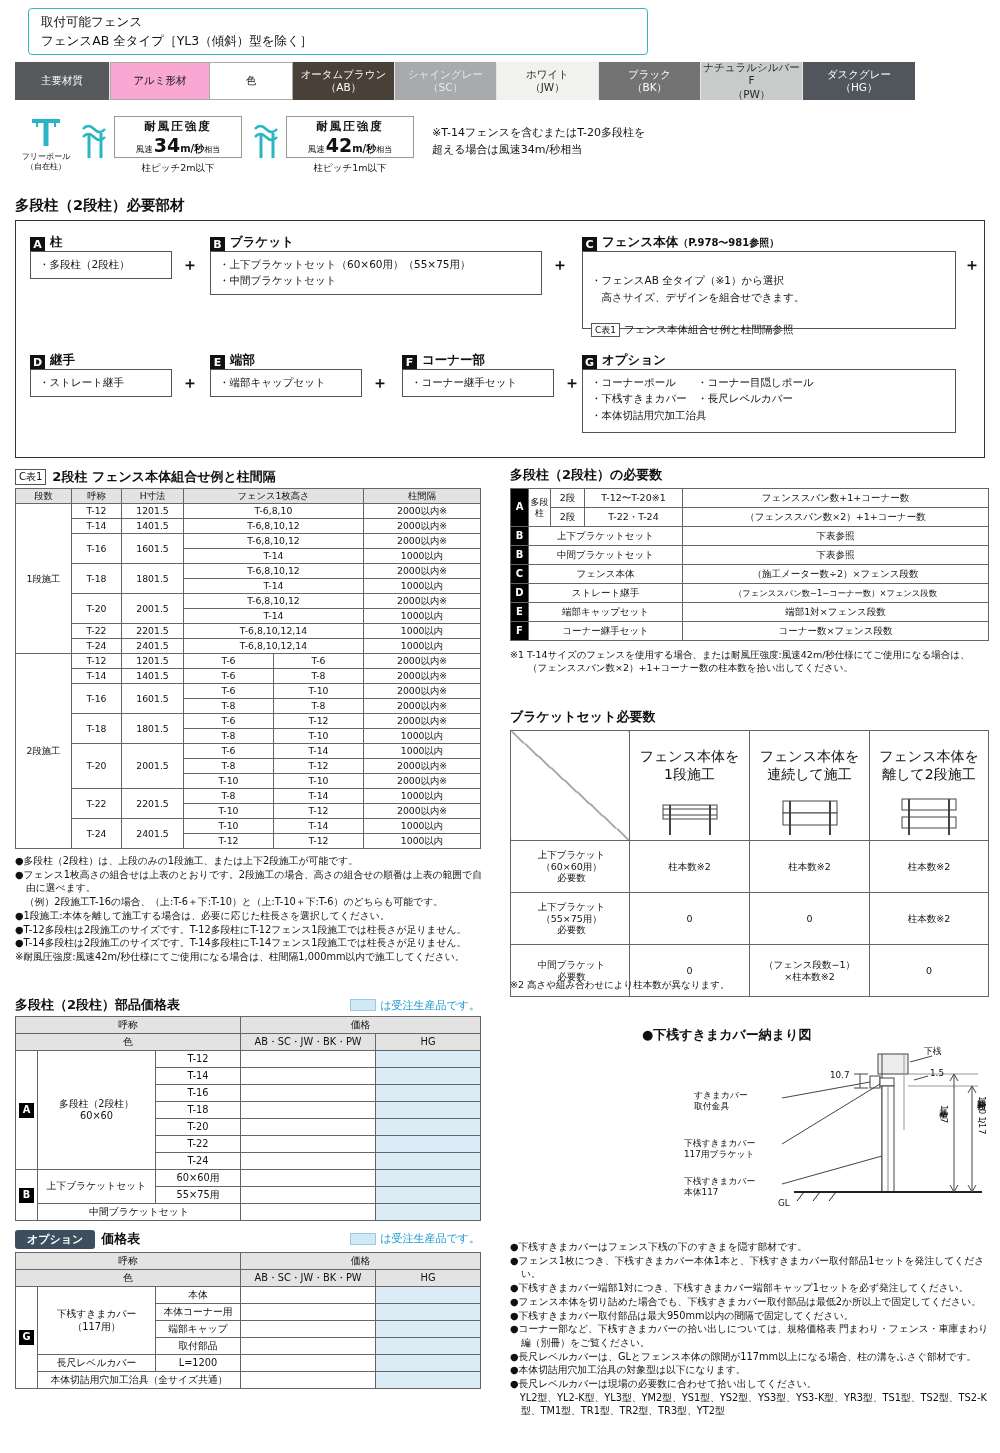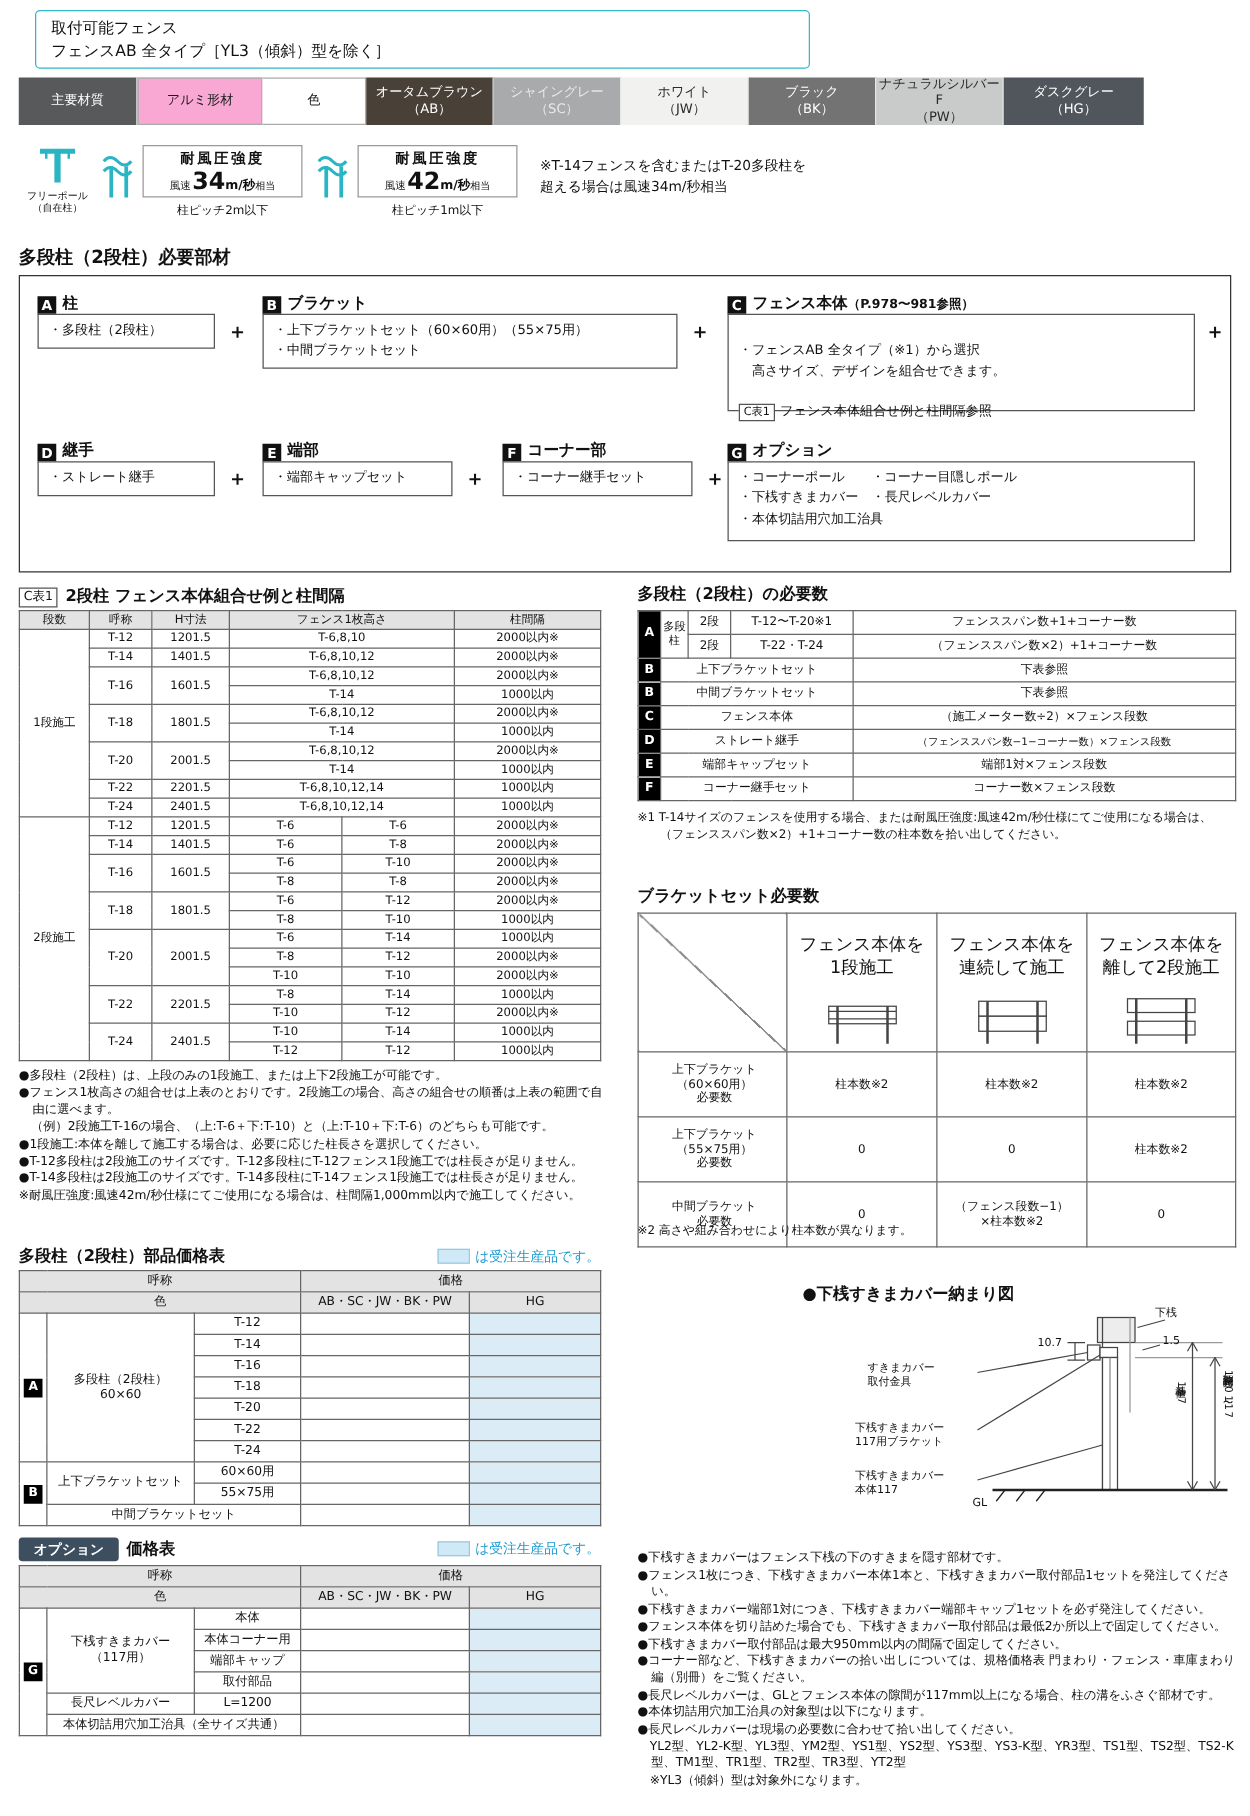--- a/index.html
+++ b/index.html
@@ -706,16 +706,15 @@
       <div>●下桟すきまカバーはフェンス下桟の下のすきまを隠す部材です。</div>
       <div>●フェンス1枚につき、下桟すきまカバー本体1本と、下桟すきまカバー取付部品1セットを発注してください。</div>
       <div>●下桟すきまカバー端部1対につき、下桟すきまカバー端部キャップ1セットを必ず発注してください。</div>
       <div>●フェンス本体を切り詰めた場合でも、下桟すきまカバー取付部品は最低2か所以上で固定してください。</div>
       <div>●下桟すきまカバー取付部品は最大950mm以内の間隔で固定してください。</div>
       <div>●コーナー部など、下桟すきまカバーの拾い出しについては、規格価格表 門まわり・フェンス・車庫まわり編（別冊）をご覧ください。</div>
       <div>●長尺レベルカバーは、GLとフェンス本体の隙間が117mm以上になる場合、柱の溝をふさぐ部材です。</div>
       <div>●本体切詰用穴加工治具の対象型は以下になります。</div>
       <div>●長尺レベルカバーは現場の必要数に合わせて拾い出してください。</div>
       <div>　YL2型、YL2-K型、YL3型、YM2型、YS1型、YS2型、YS3型、YS3-K型、YR3型、TS1型、TS2型、TS2-K型、TM1型、TR1型、TR2型、TR3型、YT2型</div>
-      <div>　※YL3（傾斜）型は対象外になります。</div>
     </div>
 
 </div>
 
 </body></html>

